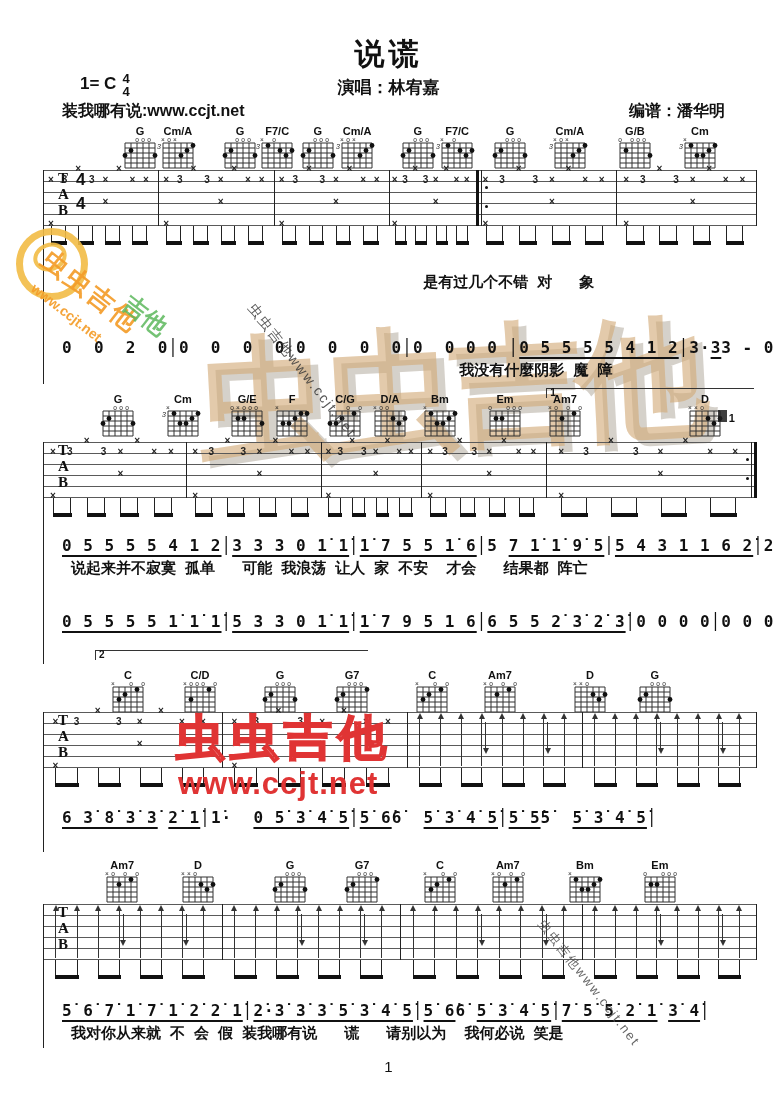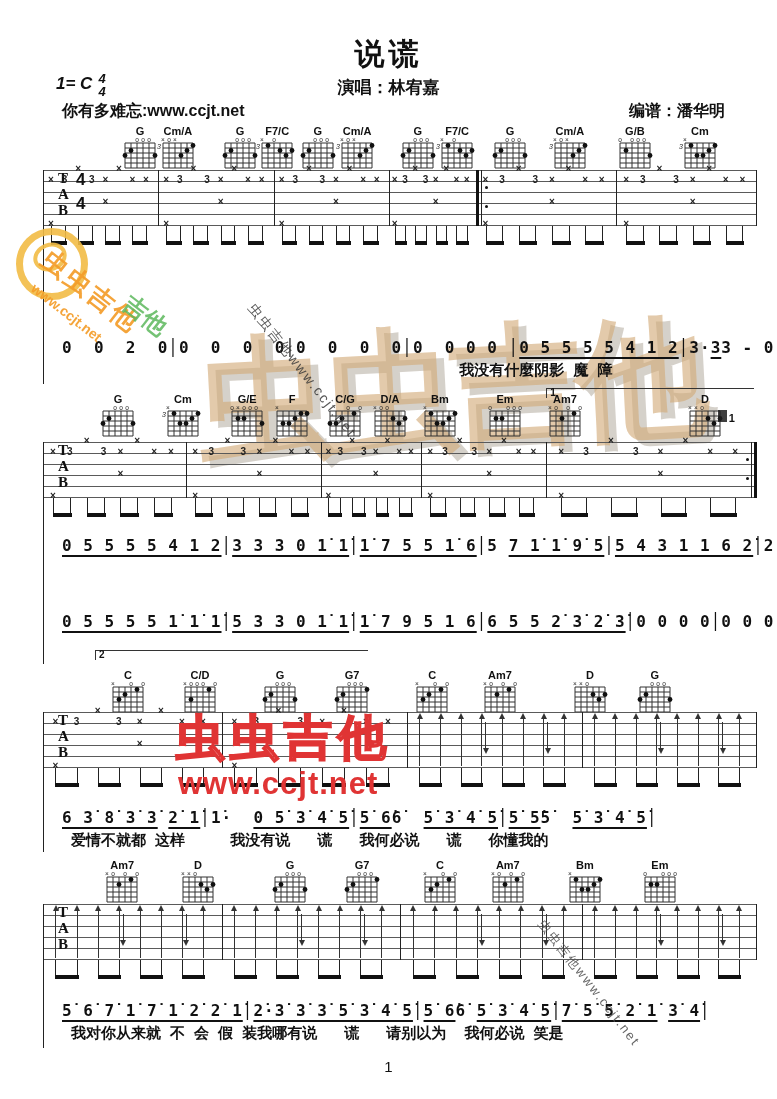--- a/index.html
+++ b/index.html
@@ -3,21 +3,21 @@
 <meta charset="utf-8">
 <style>
   html,body{margin:0;padding:0;background:#e8e8e8;}
   #page{position:relative;width:777px;height:1099px;background:#ffffff;overflow:hidden;
         font-family:"Liberation Sans","DejaVu Sans",sans-serif;color:#111;}
   
   .title{position:absolute;top:34px;left:0;width:100%;text-align:center;
          font-size:30px;font-weight:bold;letter-spacing:4px;}
   .singer{position:absolute;top:76px;left:0;width:100%;text-align:center;
           font-size:17px;font-weight:bold;}
-  .keysig{position:absolute;top:72px;left:56px;font-size:17px;font-weight:bold;font-style:italic;}
+  .keysig{position:absolute;top:72px;left:80px;font-size:17px;font-weight:bold;}
   .frac{display:inline-block;vertical-align:middle;text-align:center;font-size:13px;
         font-weight:bold;line-height:1.0;margin-left:6px;}
   .frac .fx{display:block;}
   .site{position:absolute;top:101px;left:62px;font-size:16px;font-weight:bold;}
   .arranger{position:absolute;top:101px;right:52px;font-size:16px;font-weight:bold;}
   .pagenum{position:absolute;top:1058px;left:0;width:100%;text-align:center;font-size:15px;}
   
   .system{position:absolute;left:0;width:777px;}
   .sysline{position:absolute;width:1px;background:#222;}
   .chordrow{position:absolute;left:43px;width:714px;height:46px;}
@@ -95,21 +95,21 @@
   <div id="wm-red" class="wm">虫虫吉他</div>
   <div id="wm-red-url" class="wm">www.ccjt.net</div>
   <div id="wm-bdiag" class="wm">虫虫吉他www.ccjt.net</div>
 
   <div class="content">
     <div class="title">说谎</div>
     <div class="keysig">
       <span>1= C</span><span class="frac"><span class="fx">4</span><span class="fx">4</span></span>
     </div>
     <div class="singer">演唱：林宥嘉</div>
-    <div class="site">你有多难忘:www.ccjt.net</div>
+    <div class="site">装我哪有说:www.ccjt.net</div>
     <div class="arranger">编谱：潘华明</div>
   </div>
 
   <div id="systems-root" class="content">
       <div class="system" style="top: 126px; height: 268px;">
         <div class="sysline" style="left: 43px; top: 44px; height: 214px;"></div>
         <div class="chordrow" style="top: 0px;">
           <div class="chord" style="left: 97.104px;">
             <div class="cname">G</div>
             <svg width="46" height="32" viewBox="-8 -6 46 32">
@@ -541,20 +541,21 @@
           <div class="stem" style="left: 632.981px; top: 56px; height: 16px;"></div>
           <div class="stem" style="left: 649.579px; top: 56px; height: 16px;"></div>
           <div class="stem" style="left: 666.176px; top: 56px; height: 16px;"></div>
           <div class="stem" style="left: 682.774px; top: 56px; height: 16px;"></div>
           <div class="stem" style="left: 699.372px; top: 56px; height: 16px;"></div>
           <div class="beam" style="left: 583.188px; width: 18.5976px; top: 71px;"></div>
           <div class="beam" style="left: 616.383px; width: 18.5976px; top: 71px;"></div>
           <div class="beam" style="left: 649.579px; width: 18.5976px; top: 71px;"></div>
           <div class="beam" style="left: 682.774px; width: 18.5976px; top: 71px;"></div>
         </div>
+        <div class="lyr" style="top: 147px;">                                        是有过几个不错 对   象</div>
         <div class="mline" style="top: 212px;"><span>0  0  2  0│0  0  0  0│0  0  0  0│0  0 0 0 │</span><span class="u">0 5 5 5 5 4 1 2</span><span>│3·</span><span class="u">3</span><span>3 - 0 │</span></div>
         <div class="lyr" style="top: 235px;">                                            我没有什麼阴影 魔 障</div>
       </div>
       <div class="system" style="top: 384px; height: 290px;">
         <div class="sysline" style="left: 43px; top: 58px; height: 222px;"></div>
         <div class="chordrow" style="top: 10px;">
           <div class="chord" style="left: 74.97px;">
             <div class="cname">G</div>
             <svg width="46" height="32" viewBox="-8 -6 46 32">
               <line x1="0" y1="0" x2="0" y2="25" stroke="#333" stroke-width="1"></line>
@@ -917,20 +918,21 @@
           <div class="stem" style="left: 617.531px; top: 56px; height: 16px;"></div>
           <div class="stem" style="left: 642.386px; top: 56px; height: 16px;"></div>
           <div class="stem" style="left: 667.24px; top: 56px; height: 16px;"></div>
           <div class="stem" style="left: 692.094px; top: 56px; height: 16px;"></div>
           <div class="beam" style="left: 518.114px; width: 26.8543px; top: 71px;"></div>
           <div class="beam" style="left: 567.823px; width: 26.8543px; top: 71px;"></div>
           <div class="beam" style="left: 617.531px; width: 26.8543px; top: 71px;"></div>
           <div class="beam" style="left: 667.24px; width: 26.8543px; top: 71px;"></div>
         </div>
         <div class="mline" style="top: 152px;"><span class="u">0 5 5 5 5 4 1 2</span><span>│</span><span class="u">3 3 3 0 1̇ 1̇</span><span>│</span><span class="u">1̇ 7 5 5 1̇ 6</span><span>│5 </span><span class="u">7 1̇ 1̇ 9̇ 5</span><span>│</span><span class="u">5 4 3 1 1 6 2̇</span><span>│2 - - -:‖</span></div>
+        <div class="lyr" style="top: 175px;"> 说起来并不寂寞 孤单   可能 我浪荡 让人 家 不安  才会   结果都 阵亡</div>
         <div class="mline" style="top: 228px;"><span class="u">0 5 5 5 5 1̇ 1̇ 1̇</span><span>│</span><span class="u">5 3 3 0 1̇ 1̇</span><span>│</span><span class="u">1̇ 7 9 5 1 6</span><span>│</span><span class="u">6 5 5 2̇ 3̇ 2̇ 3̇</span><span>│0 0 0 0│0 0 0 0│</span></div>
       </div>
       <div class="system" style="top: 668px; height: 194px;">
         <div class="sysline" style="left: 43px; top: 44px; height: 140px;"></div>
         <div class="chordrow" style="top: 2px;">
           <div class="chord" style="left: 84.966px;">
             <div class="cname">C</div>
             <svg width="46" height="32" viewBox="-8 -6 46 32">
               <line x1="0" y1="0" x2="0" y2="25" stroke="#333" stroke-width="1"></line>
               <line x1="6" y1="0" x2="6" y2="25" stroke="#333" stroke-width="1"></line>
@@ -1233,21 +1235,20 @@
           <div class="stem" style="left: 633.882px; top: 56px; height: 16px;"></div>
           <div class="stem" style="left: 654.524px; top: 56px; height: 16px;"></div>
           <div class="stem" style="left: 675.166px; top: 56px; height: 16px;"></div>
           <div class="stem" style="left: 695.807px; top: 56px; height: 16px;"></div>
           <div class="beam" style="left: 551.315px; width: 22.6417px; top: 71px;"></div>
           <div class="beam" style="left: 592.599px; width: 22.6417px; top: 71px;"></div>
           <div class="beam" style="left: 633.882px; width: 22.6417px; top: 71px;"></div>
           <div class="beam" style="left: 675.166px; width: 22.6417px; top: 71px;"></div>
         </div>
         <div class="mline" style="top: 140px;"><span class="u">6 3̇ 8̇ 3̇ 3̇</span><span> </span><span class="u">2̇ 1̇</span><span>│1̇·  </span><span class="u">0 5̇ 3̇ 4̇ 5̇</span><span>│</span><span class="u">5̇ 6̇</span><span>6̇  </span><span class="u">5̇ 3̇ 4̇ 5̇</span><span>│</span><span class="u">5̇ 5̇</span><span>5̇  </span><span class="u">5̇ 3̇ 4̇ 5̇</span><span>│</span></div>
-        <div class="lyr" style="top: 163px;"> 爱情不就都 这样     我没有说   谎   我何必说   谎   你懂我的</div>
       </div>
       <div class="system" style="top: 858px; height: 200px;">
         <div class="sysline" style="left: 43px; top: 46px; height: 144px;"></div>
         <div class="chordrow" style="top: 2px;">
           <div class="chord" style="left: 79.254px;">
             <div class="cname">Am7</div>
             <svg width="46" height="32" viewBox="-8 -6 46 32">
               <line x1="0" y1="0" x2="0" y2="25" stroke="#333" stroke-width="1"></line>
               <line x1="6" y1="0" x2="6" y2="25" stroke="#333" stroke-width="1"></line>
               <line x1="12" y1="0" x2="12" y2="25" stroke="#333" stroke-width="1"></line>

